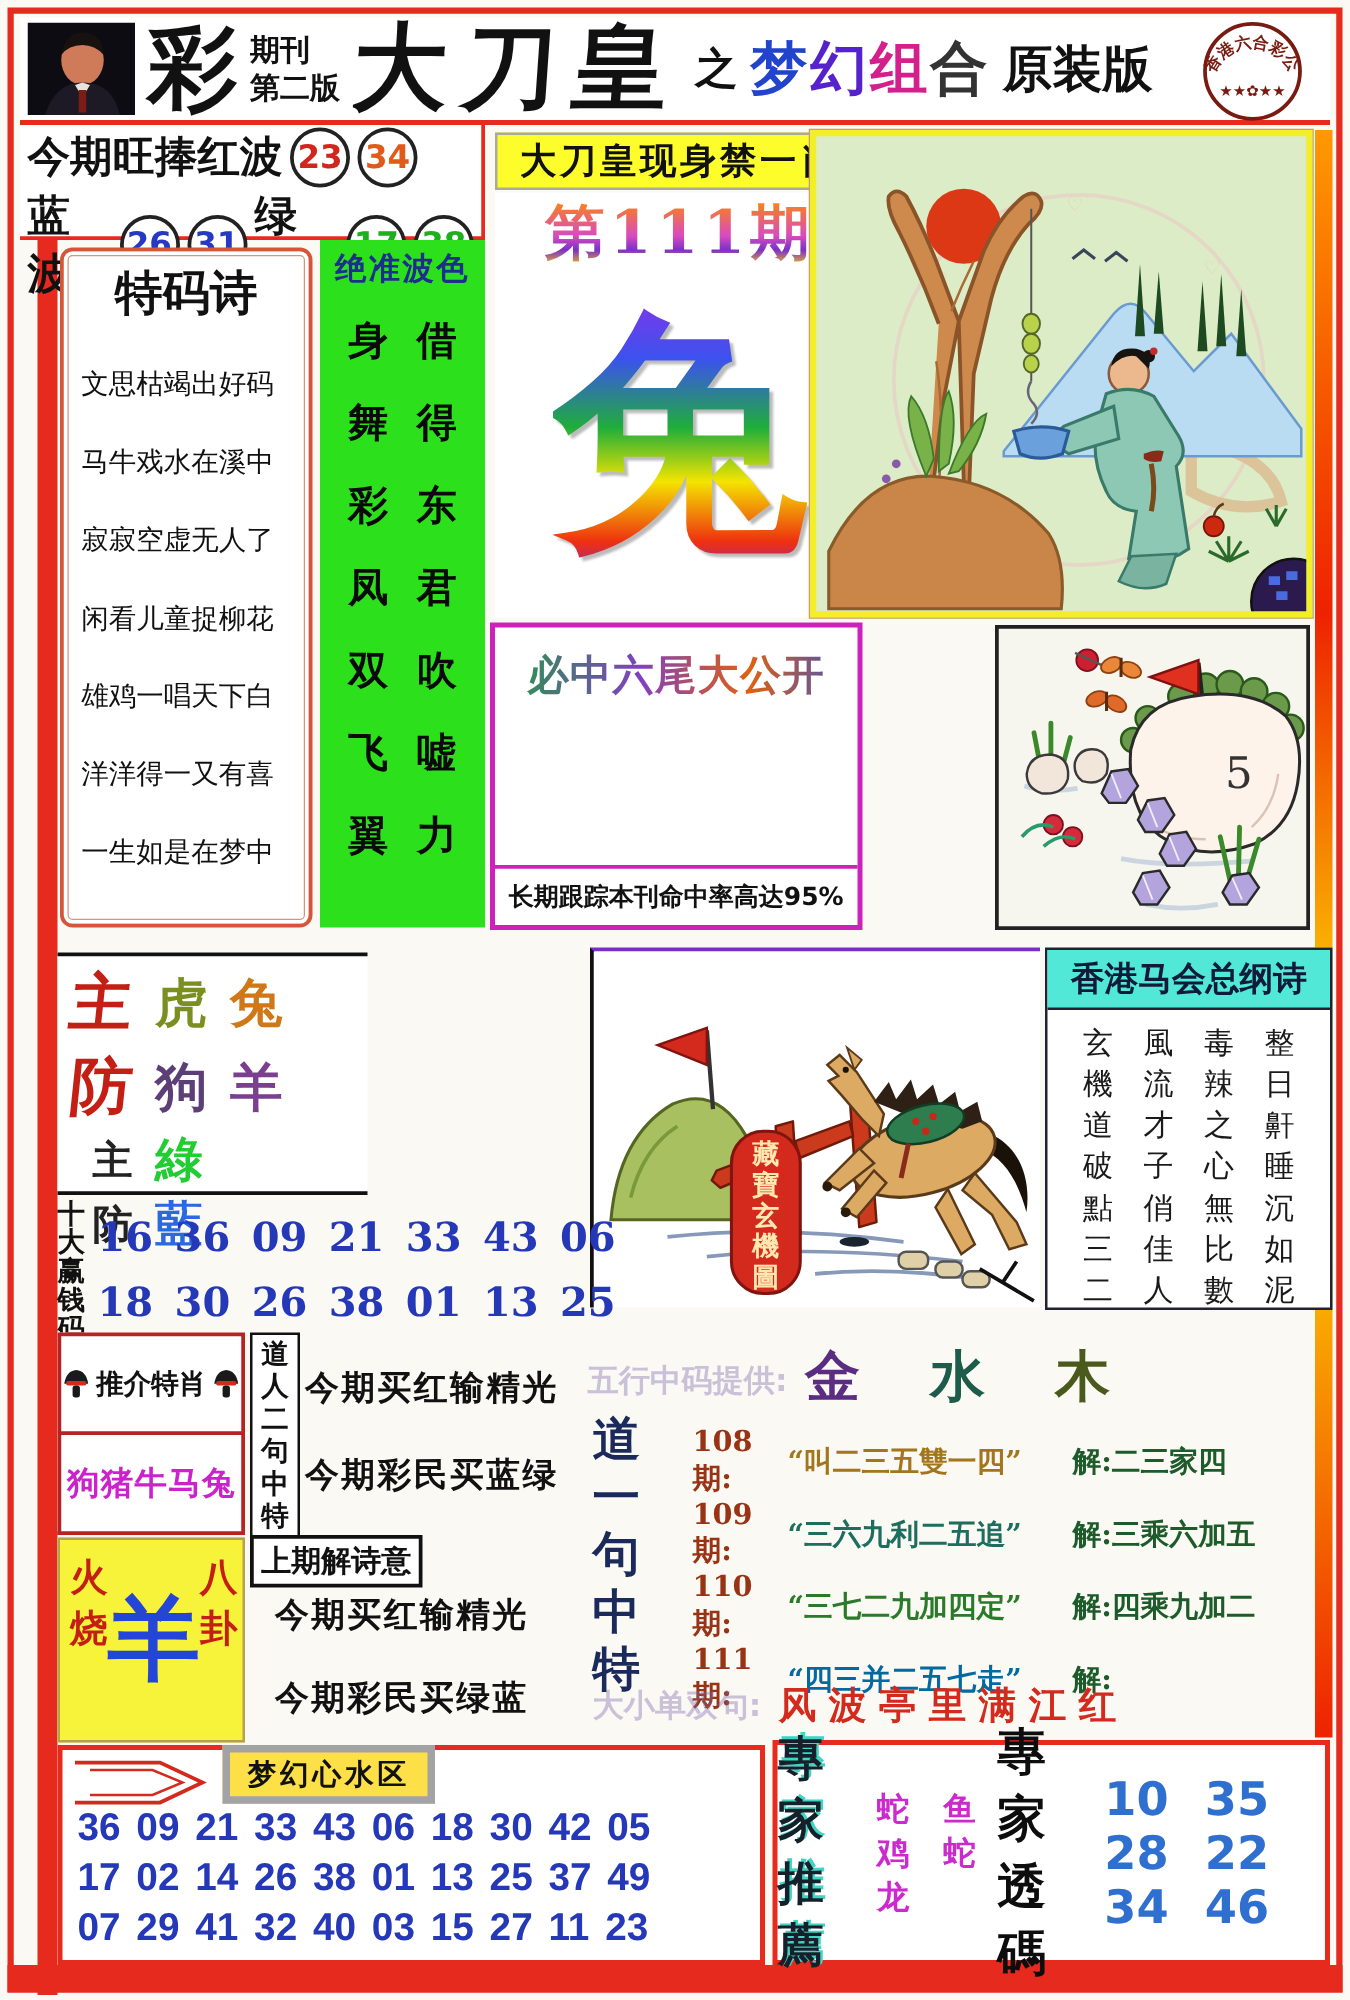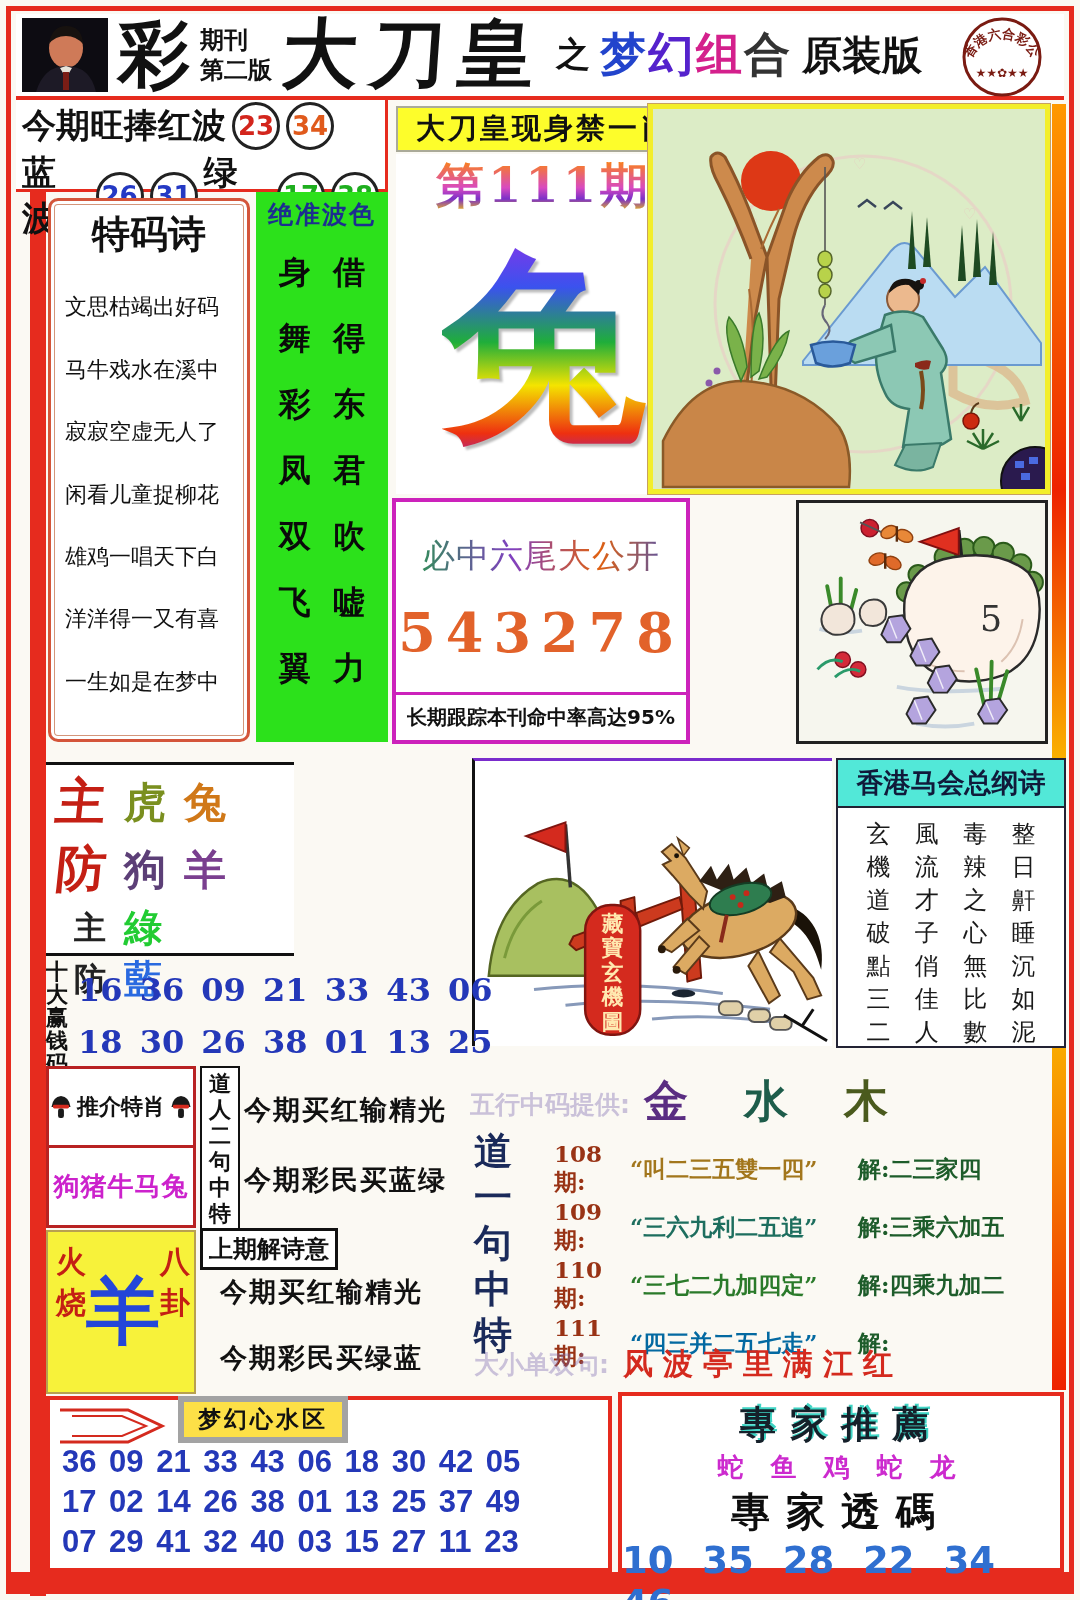--- a/index.html
+++ b/index.html
@@ -45,21 +45,21 @@
   @supports ((-webkit-background-clip:text) or (background-clip:text)){
     .grad{-webkit-background-clip:text;background-clip:text;color:transparent;}
   }
   .issue{font-size:48px;font-weight:bold;font-family:"DejaVu Serif",serif;letter-spacing:4px;
          background-image:linear-gradient(180deg,#ff8a00,#d84ac0 55%,#7a30c8 75%,#ffd000);}
   .zod{font-size:205px;font-weight:bold;font-family:"DejaVu Serif",serif;line-height:270px;
        background-image:linear-gradient(180deg,#9030e8,#3b52ee 25%,#1fae3a 48%,#f4e400 66%,#ee3010 86%,#8a22c4);
        filter:drop-shadow(3px 3px 1px #bbb);}
   
   .sixtails{background:#fff;border:4px solid #cc22bb;box-sizing:border-box;}
-  .sixtitle{font-size:33px;font-weight:normal;letter-spacing:1px;text-align:center;margin-top:32px;
+  .sixtitle{font-size:33px;font-weight:bold;letter-spacing:1px;text-align:center;margin-top:16px;
             background-image:linear-gradient(90deg,#20a040,#8040c0 40%,#e06010 70%,#3050d0);}
   .sixnum{font-size:54px;font-weight:bold;color:#e2622a;text-align:center;letter-spacing:10px;margin-top:22px;font-family:"DejaVu Serif",serif;}
   .sixnote{position:absolute;left:0;right:0;bottom:0;border-top:3px solid #cc22bb;font-size:20px;font-weight:bold;
            text-align:center;padding:9px 2px;}
   
   .painting{border:5px solid #f3ee2a;outline:1px solid #c8a060;background:#dcecc6;box-sizing:border-box;}
   .gembox{border:3px solid #222;background:#f6f6ee;box-sizing:border-box;}
   .horsebox{background:#fff;border-left:3px solid #111;border-top:3px solid #7a2ccc;box-sizing:border-box;}
   
   .guard{background:#fff;border-top:3px solid #111;border-bottom:3px solid #111;box-sizing:border-box;padding:4px 10px;}
@@ -110,21 +110,21 @@
   .q0{color:#a2761c}.q1{color:#1d6e5e}.q2{color:#2a7a2a}.q3{color:#0369a1}
   .sizeline{display:flex;align-items:center;gap:14px;white-space:nowrap;}
   .sizeval{color:#d42a1e;font-size:30px;font-weight:bold;letter-spacing:10px;font-family:"DejaVu Serif",serif;}
   
   .dream{border:4px solid #e62b1e;background:#fff;box-sizing:border-box;}
   .dreamtab{position:absolute;left:128px;top:-4px;background:#fde047;border:6px solid #a3a3a3;font-size:23px;font-weight:bold;
             padding:2px 14px;letter-spacing:3px;font-family:"DejaVu Serif",serif;}
   .dreamrows{position:absolute;left:12px;right:8px;top:40px;bottom:4px;display:flex;flex-direction:column;justify-content:space-evenly;}
   .dreamrow{font-size:31px;font-weight:bold;color:#2438b8;font-family:Liberation Sans, sans-serif;word-spacing:4px;white-space:nowrap;}
   
-  .expert{border:4px solid #e62b1e;background:#fff;box-sizing:border-box;display:flex;flex-direction:column;justify-content:space-evenly;
+  .expert{border:4px solid #e62b1e;background:#fff;box-sizing:border-box;display:flex;flex-direction:row;justify-content:space-evenly;
           align-items:center;padding:4px 0;}
   .ex1{font-size:37px;font-weight:bold;color:#15202a;letter-spacing:14px;text-shadow:2px -2px 0 #3fd4c4;font-family:"DejaVu Serif",serif;}
   .exan{font-size:26px;font-weight:bold;color:#cc2ace;letter-spacing:9px;}
   .ex2{font-size:39px;font-weight:bold;color:#0d0d0d;letter-spacing:16px;font-family:"DejaVu Serif",serif;}
   .exnum{font-size:37px;font-weight:bold;color:#2f6fd0;word-spacing:16px;}
 </style>
 </head>
 <body>
 
 <div id="page">
@@ -202,21 +202,20 @@
   <div class="abs banner" style="left:396px;top:106px;width:296px;height:46px;">大刀皇现身禁一肖</div>
   <div class="abs c" style="left:396px;top:154px;width:296px;height:58px;background:#fff;">
     <span class="issue grad">第111期</span>
   </div>
   <div class="abs c" style="left:396px;top:212px;width:296px;height:282px;background:#fff;">
     <span class="zod grad">兔</span>
   </div>
 
   <div class="abs sixtails" style="left:392px;top:498px;width:298px;height:246px;">
     <div class="sixtitle grad">必中六尾大公开</div>
-    <div class="sixnum">543278</div>
     <div class="sixnote">长期跟踪本刊命中率高达95%</div>
   </div>
 
   <div class="abs painting" style="left:648px;top:104px;width:402px;height:390px;">
     <svg width="392" height="380" viewBox="0 0 392 380">
       <circle cx="210" cy="195" r="148" fill="none" stroke="#ecc6c6" stroke-width="3" opacity="0.55"></circle>
       <g fill="#eab8b8" opacity="0.5" font-size="15">
         <text x="92" y="120">♡</text>
           <text x="310" y="110">♡</text>
           <text x="330" y="250">♡</text>

